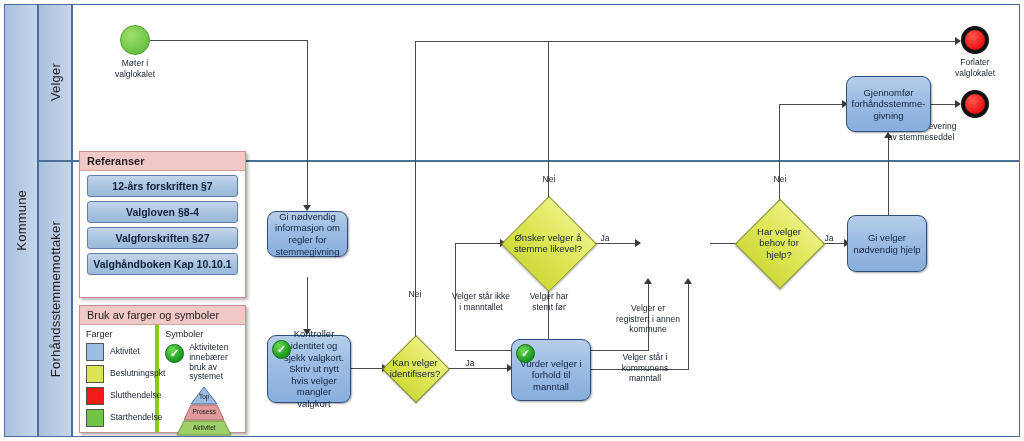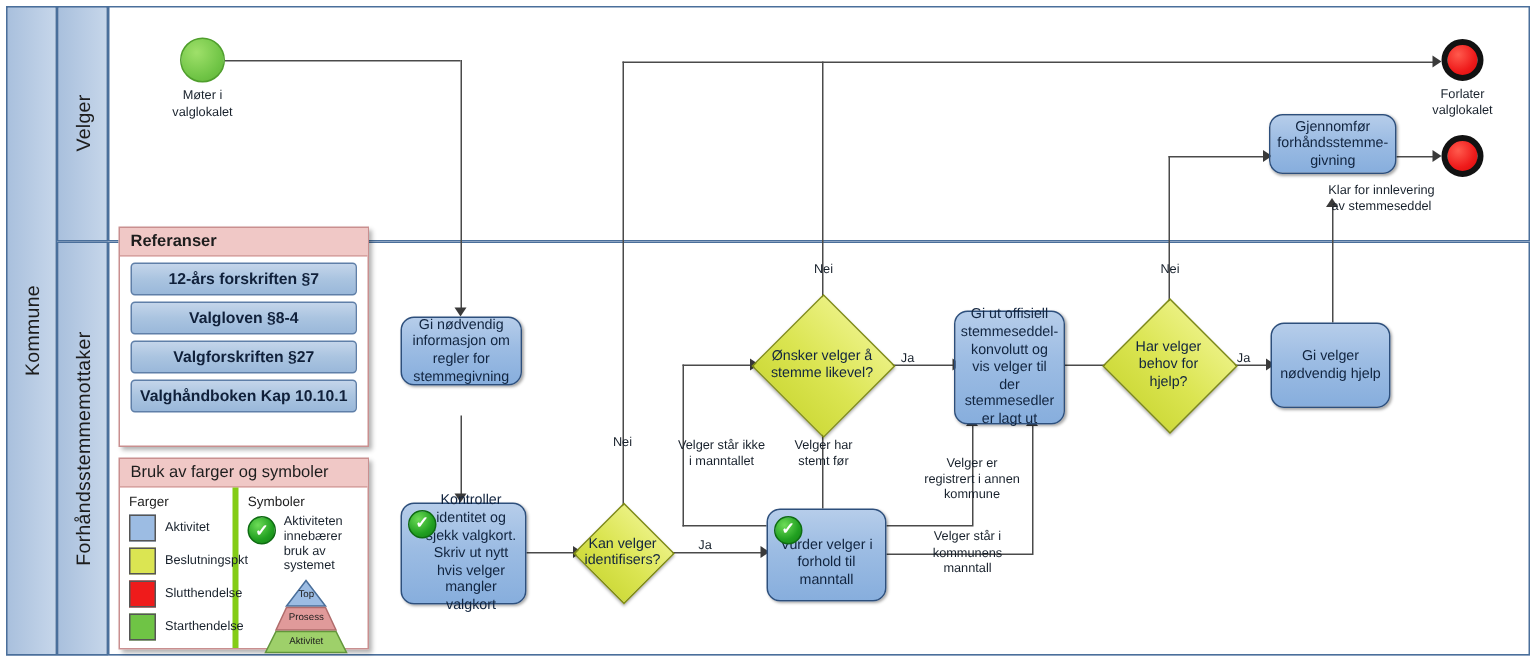--- a/index.html
+++ b/index.html
@@ -210,29 +210,26 @@
   <div class="node activity" style="left:267px;top:335px;width:84px;height:68px;">
     <span class="check" style="left:4px;top:4px;">✓</span>
     <span style="padding-left:10px;">Kontroller identitet og sjekk valgkort. Skriv ut nytt hvis velger mangler valgkort</span>
   </div>
 
   <div class="node activity" style="left:511px;top:339px;width:80px;height:62px;">
     <span class="check" style="left:4px;top:4px;">✓</span>
     <span style="padding-top:10px;">Vurder velger i forhold til manntall</span>
   </div>
 
-  <div class="node activity" style="left:636px;top:207px;width:74px;height:76px;">
-    <span>Gi ut offisiell stemmeseddel-konvolutt og vis velger til der stemmesedler er lagt ut</span>
-  </div>
 
   <div class="node activity" style="left:847px;top:215px;width:80px;height:57px;">
     <span>Gi velger nødvendig hjelp</span>
   </div>
 
-  <div class="node activity" style="left:846px;top:76px;width:85px;height:40px;text-align:center;">
+  <div class="node activity" style="left:846px;top:76px;width:85px;height:56px;text-align:center;">
     <span>Gjennomfør forhåndsstemme-givning</span>
   </div>
 
   <div class="diamond-wrap" style="left:392px;top:345px;width:46px;height:46px;">
     <div class="diamond-shape"></div>
     <div class="diamond-text" style="width:74px;left:-14px;">Kan velger identifisers?</div>
   </div>
 
   <div class="diamond-wrap" style="left:748px;top:212px;width:62px;height:62px;">
     <div class="diamond-shape"></div>

